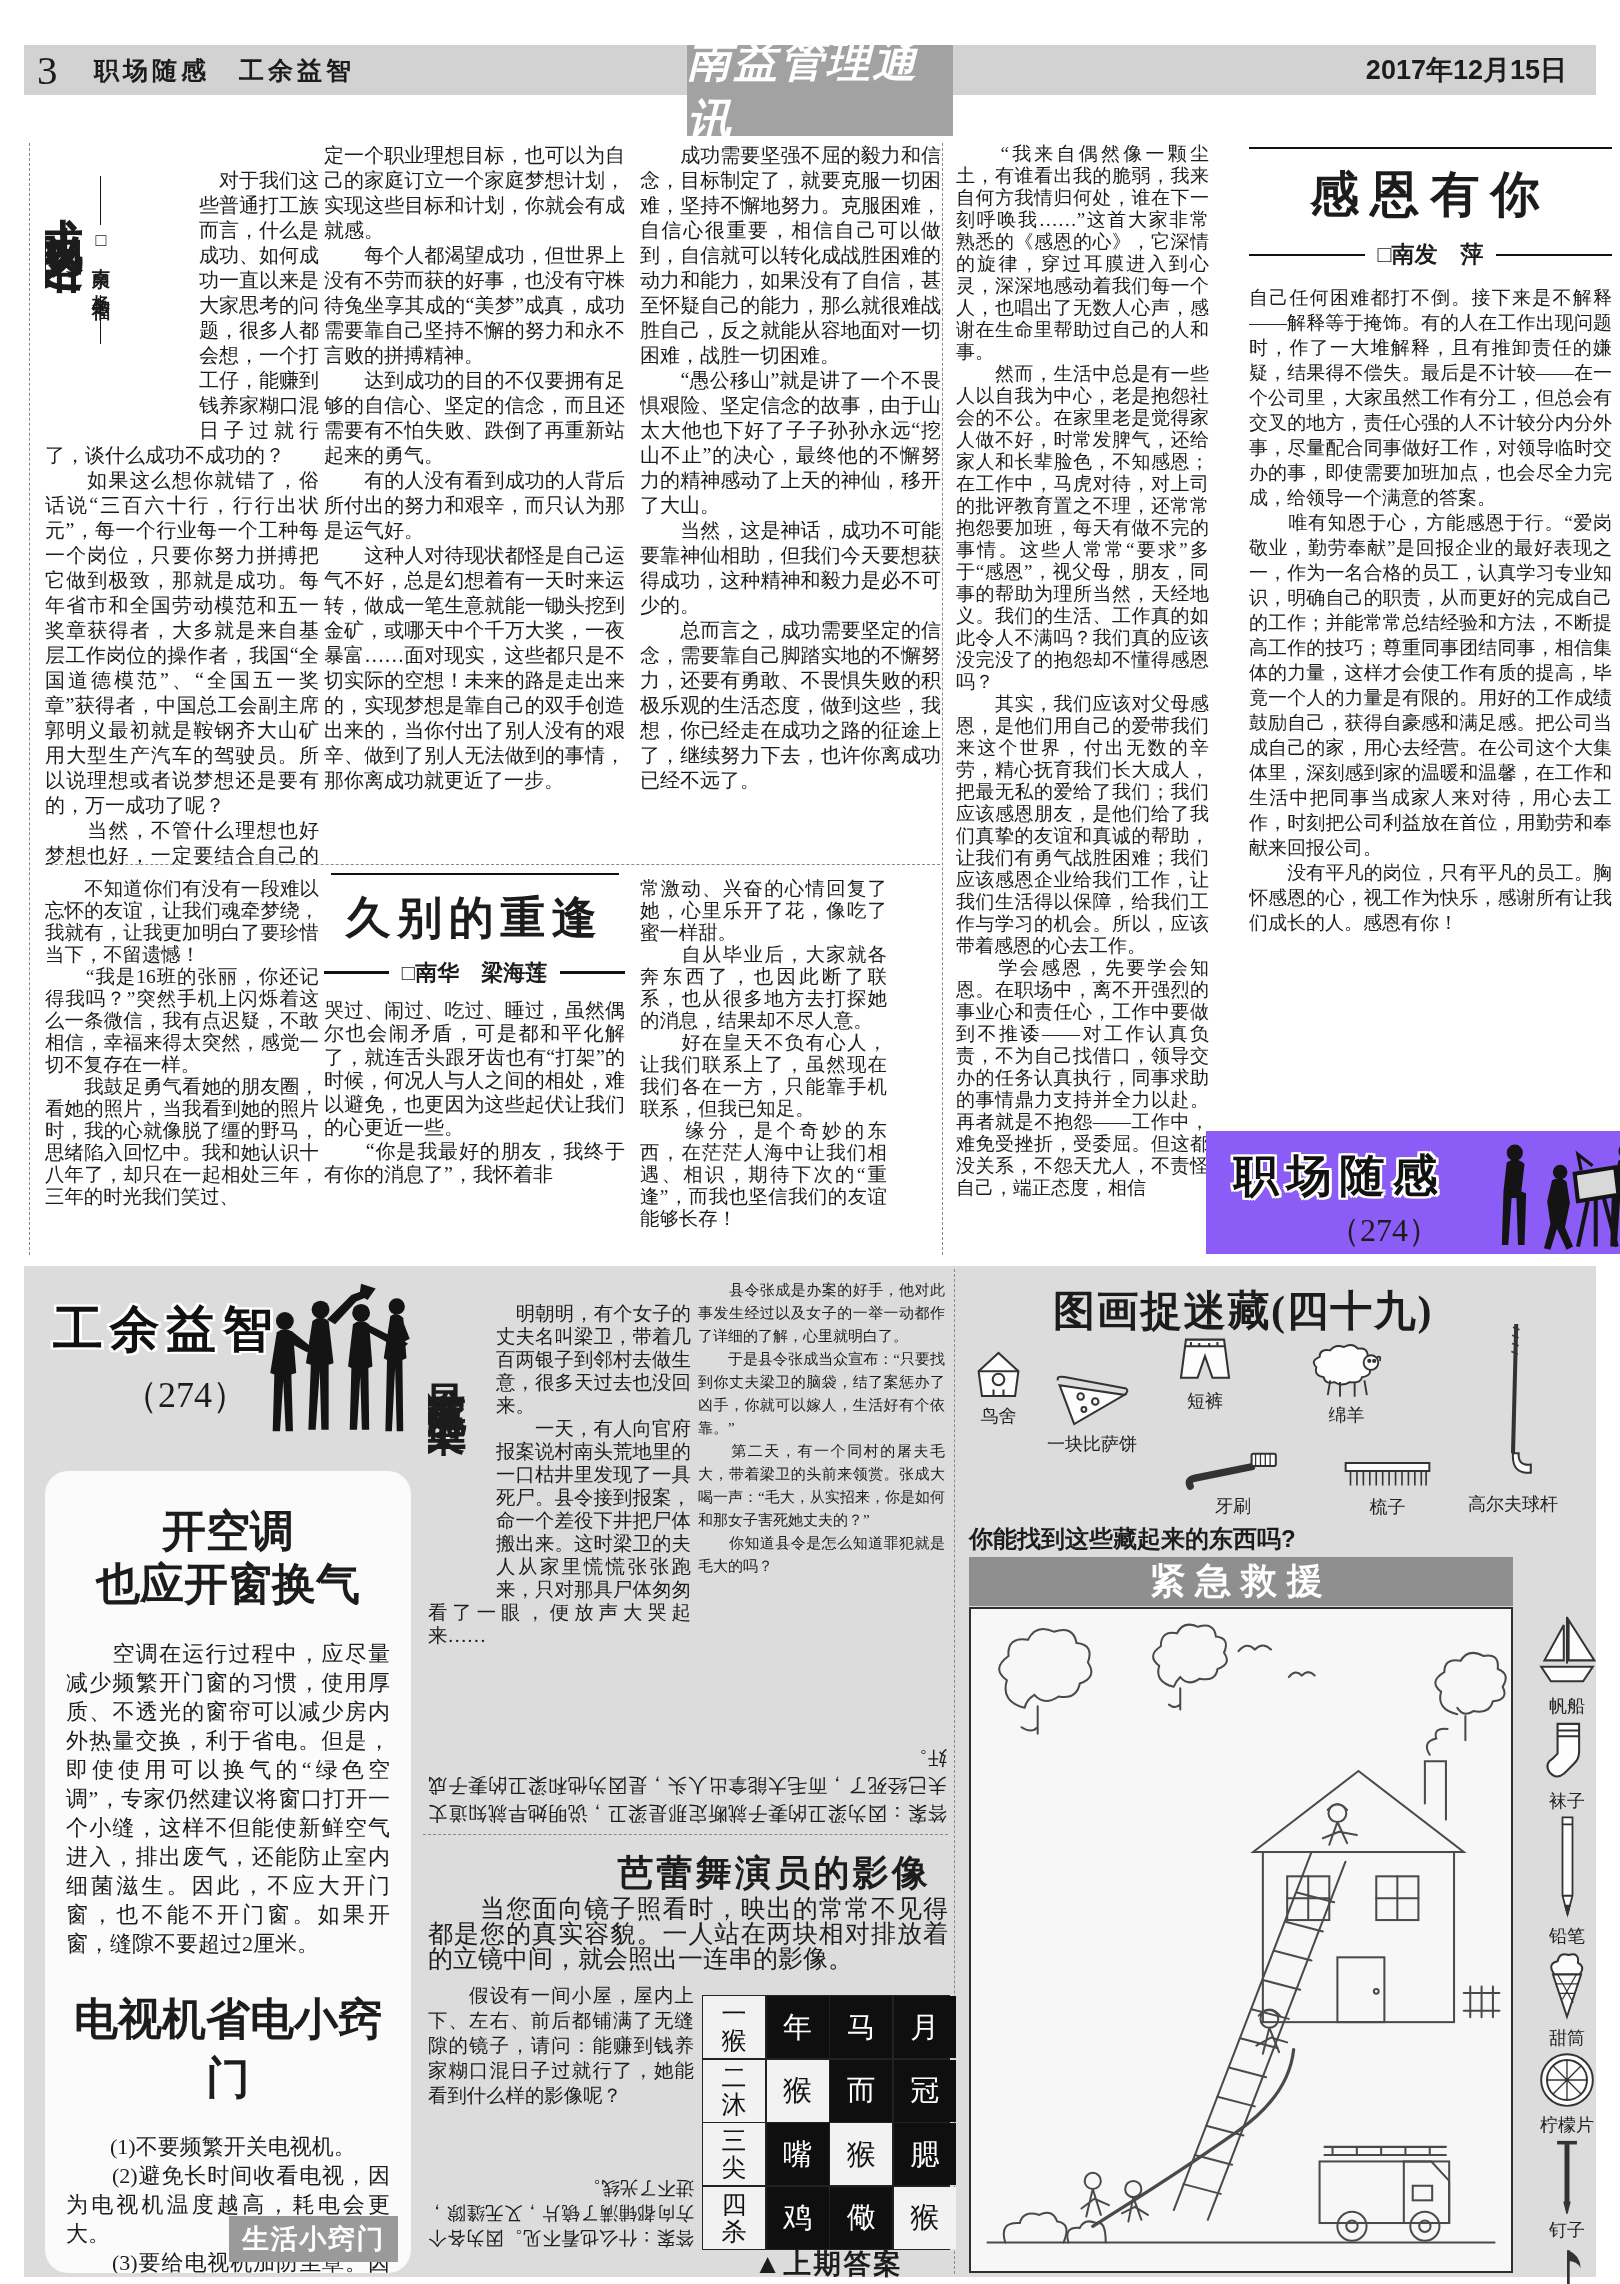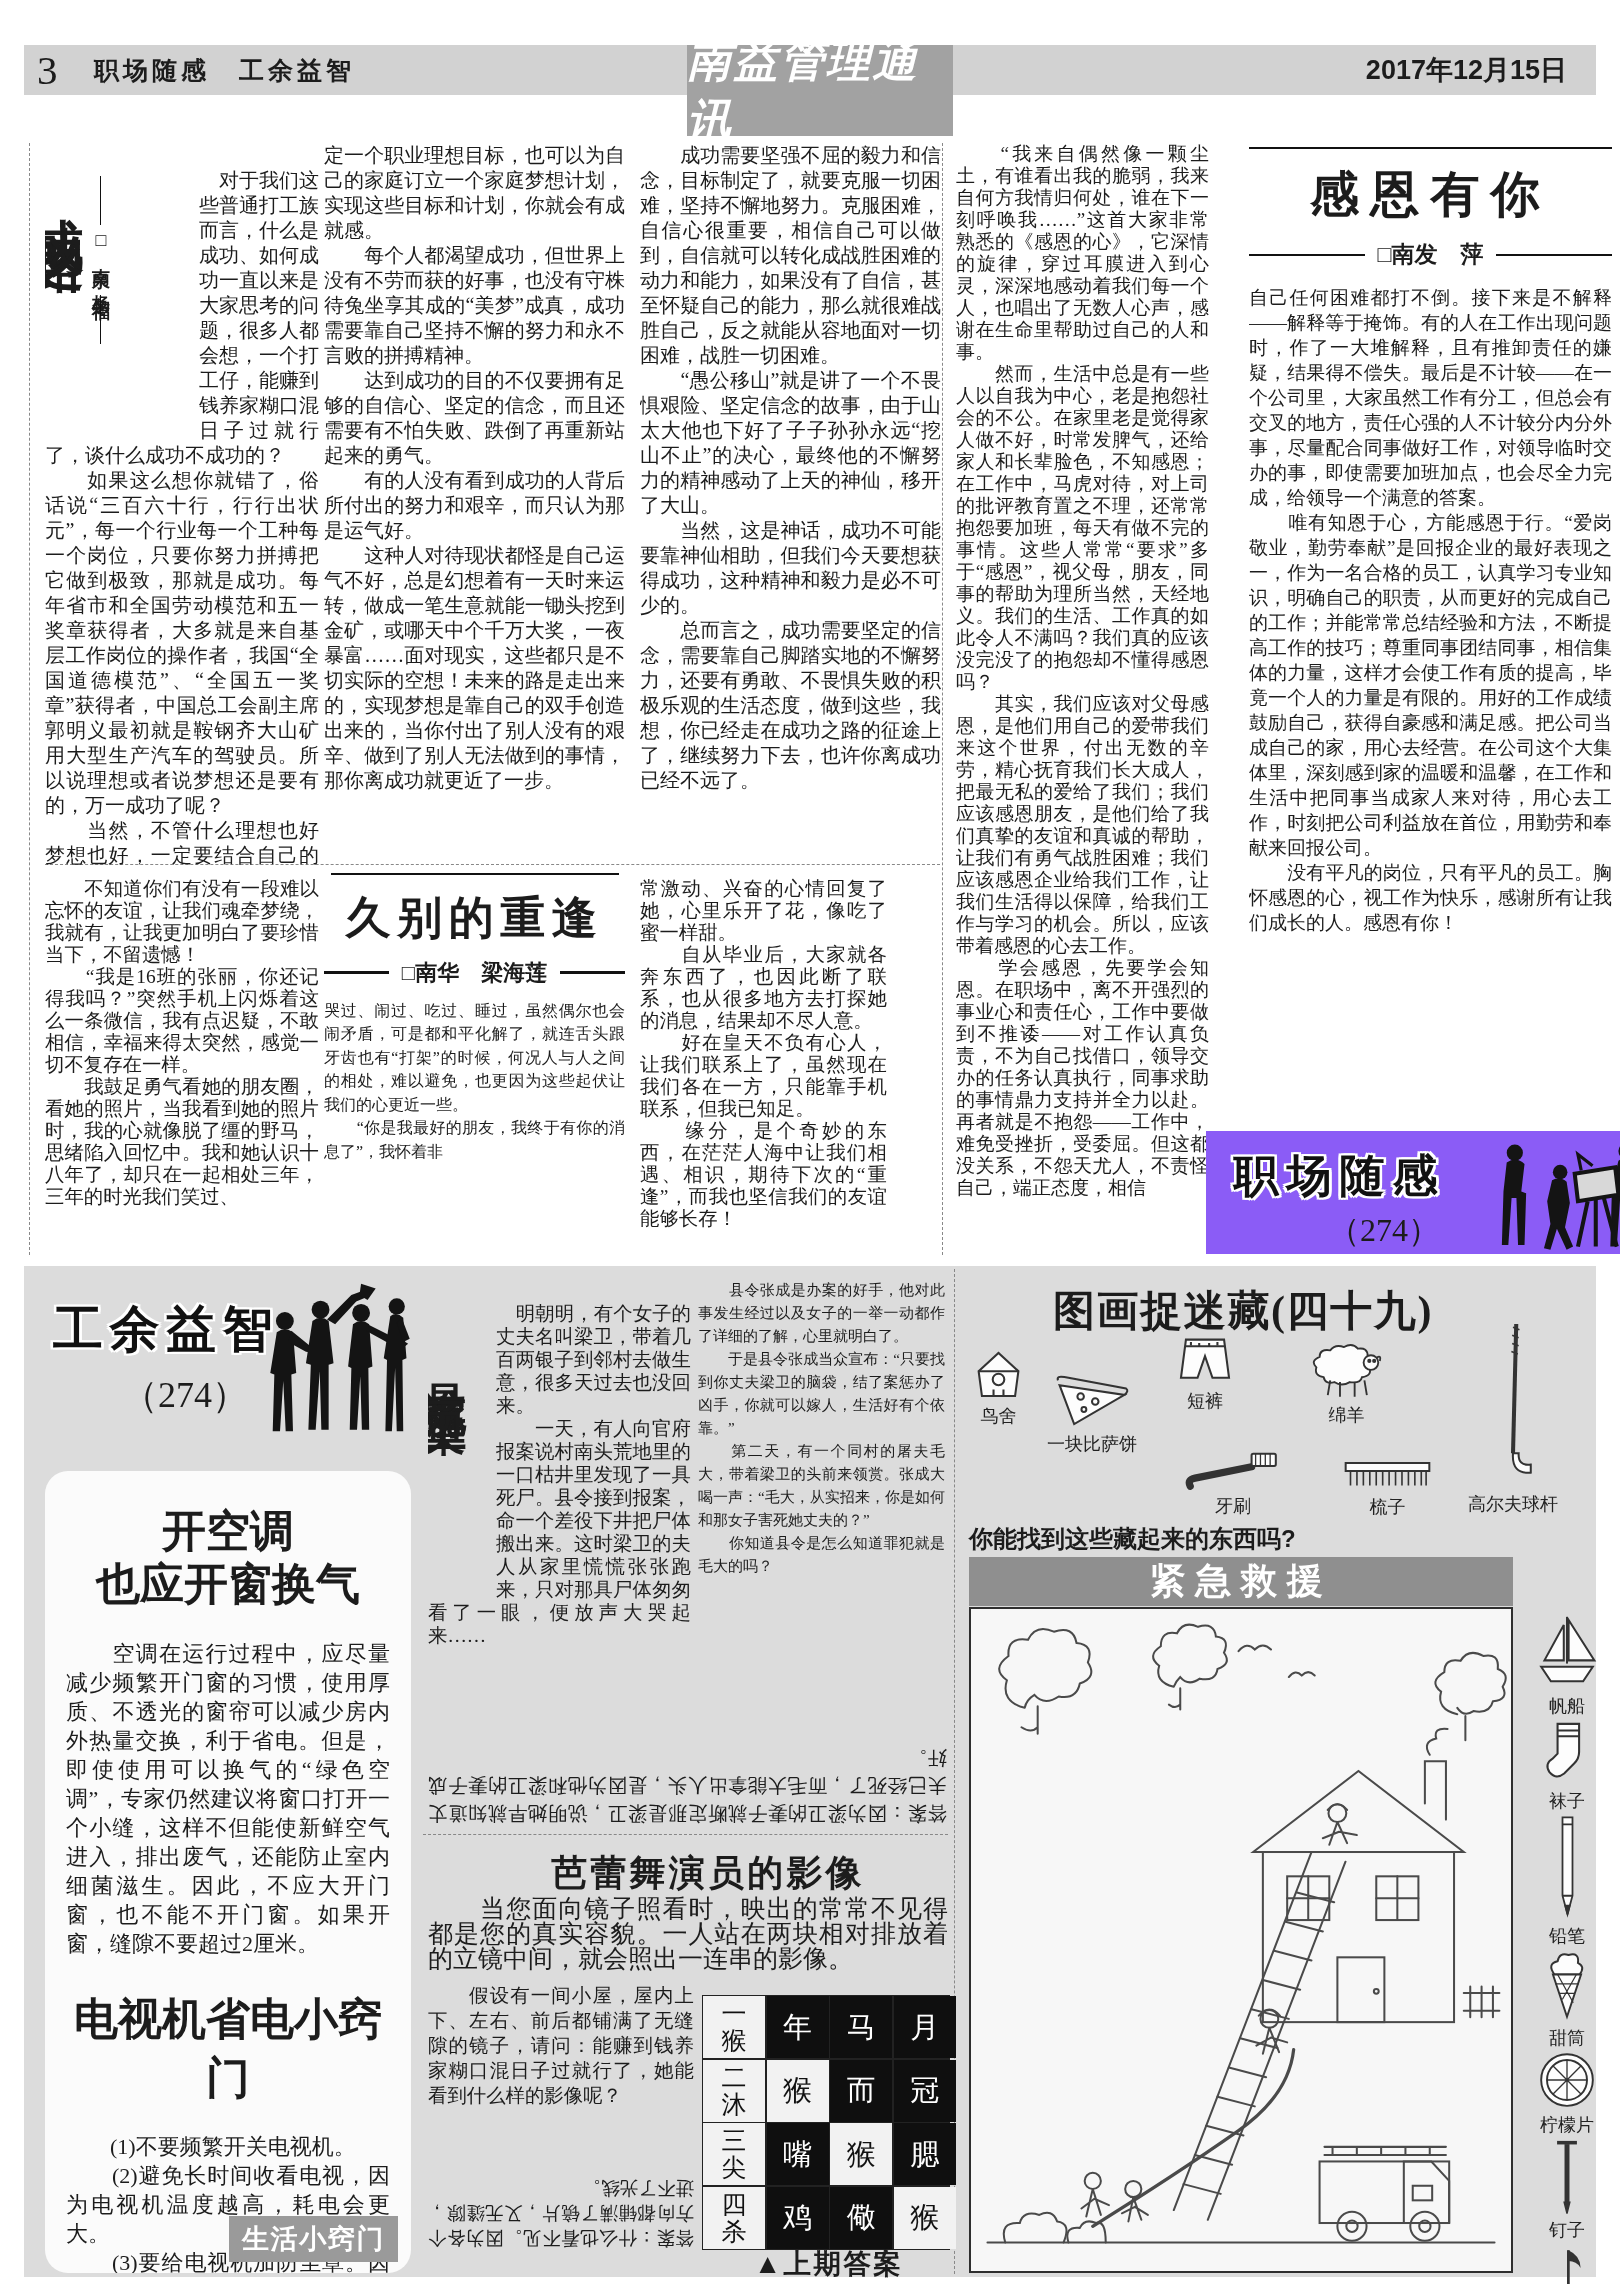--- a/index.html
+++ b/index.html
@@ -42,21 +42,21 @@
   .grat-title { text-align:center; font-size:49px; font-weight:bold; letter-spacing:11.3px; margin:13px 0 11.3px; }
   .colE .byline-row .by { font-size:23px; }
   .colE .txt { margin-top:14.6px; font-size:19px; line-height:25px; height:794px; }
 
   
   .colA2 { position:absolute; left:45px;  top:878px; width:274px; height:374px; font-size:19.4px; line-height:22px; }
   .colB2 { position:absolute; left:324px; top:873px; width:301px; height:379px; }
   .colB2 .toprule { border-top:2.4px solid #111; margin:0 6.5px; }
   .reunion-title { text-align:center; font-size:45px; font-weight:bold; letter-spacing:6.5px; margin:13px 0 9.7px; }
   .colB2 .byline-row .by { font-size:22px; }
-  .colB2 .txt { margin-top:11.3px; font-size:16px; line-height:23.5px; height:203px; }
+  .colB2 .txt { margin-top:11.3px; font-size:20px; line-height:23.5px; height:203px; }
   .colC2 { position:absolute; left:640px; top:878px; width:247px; height:374px; font-size:19.4px; line-height:22px; }
 
   
   .workplace-box { position:absolute; left:1206px; top:1131px; width:467px; height:123px; background:#8b5cf6; }
   .workplace-box .bubble { position:absolute; left:27.5px; top:14.6px; font-size:45px; letter-spacing:8px; }
   .workplace-box .issue { position:absolute; left:122px; top:78px; font-size:32px; }
   .workplace-box svg { position:absolute; right:6.5px; top:6.5px; }
 
   
   .bottom-bg { position:absolute; left:24px; top:1266px; width:1572px; height:1011px; background:#dcdcdc; }
@@ -73,21 +73,21 @@
   .life-tag { position:absolute; right:13px; bottom:11.3px; background:#9a9a9a; color:#fff; font-family:"Liberation Sans",sans-serif; font-weight:bold; font-size:27px; padding:4.9px 13px; letter-spacing:1.6px; }
 
   
   .story-colL { position:absolute; left:428px; top:1279px; width:263px; height:433px; font-size:19.4px; line-height:23px; }
   .story-title-block { float:left; width:68px; height:292px; }
   .story-vtitle { writing-mode:vertical-rl; font-size:44px; font-weight:bold; letter-spacing:4.9px; margin-left:4.9px; }
   .story-colR { position:absolute; left:698px; top:1279px; width:247px; height:459px; font-size:15px; line-height:23px; }
   .story-answer { position:absolute; left:428px; top:1739px; width:519px; height:88px; font-size:19.4px; line-height:27.5px; }
 
   
-  .ballet-title { position:absolute; left:448px; top:1849px; width:520px; text-align:center; font-weight:bold; font-size:36px; letter-spacing:3.2px; }
+  .ballet-title { position:absolute; left:411px; top:1849px; width:520px; text-align:right; font-weight:bold; font-size:36px; letter-spacing:3.2px; }
   .ballet-p1 { position:absolute; left:428px; top:1896px; width:520px; font-size:25px; line-height:25px; }
   .ballet-p2 { position:absolute; left:428px; top:1983px; width:266px; font-size:19.4px; line-height:25px; height:186px; }
   .ballet-answer { position:absolute; left:428px; top:2176px; width:266px; font-size:18.6px; line-height:25px; }
 
   
   .word-grid { position:absolute; left:702px; top:1995px; width:248px; display:grid; grid-template-columns:repeat(4,62px); grid-auto-rows:62px; border:1.6px solid #222; background:#222; grid-gap:1.6px; }
   .word-grid .cell { background:#f2f2f2; color:#111; display:flex; align-items:center; justify-content:center; font-size:29px; white-space:pre-line; text-align:center; line-height:29px; }
   .word-grid .cell.black { background:#0f0f0f; color:#fff; }
   .word-grid .cell.lbl { font-size:25px; line-height:27px; }
   .grid-caption { position:absolute; left:754px; top:2246px; font-family:"Liberation Sans",sans-serif; font-weight:bold; font-size:27.5px; letter-spacing:2.4px; }

